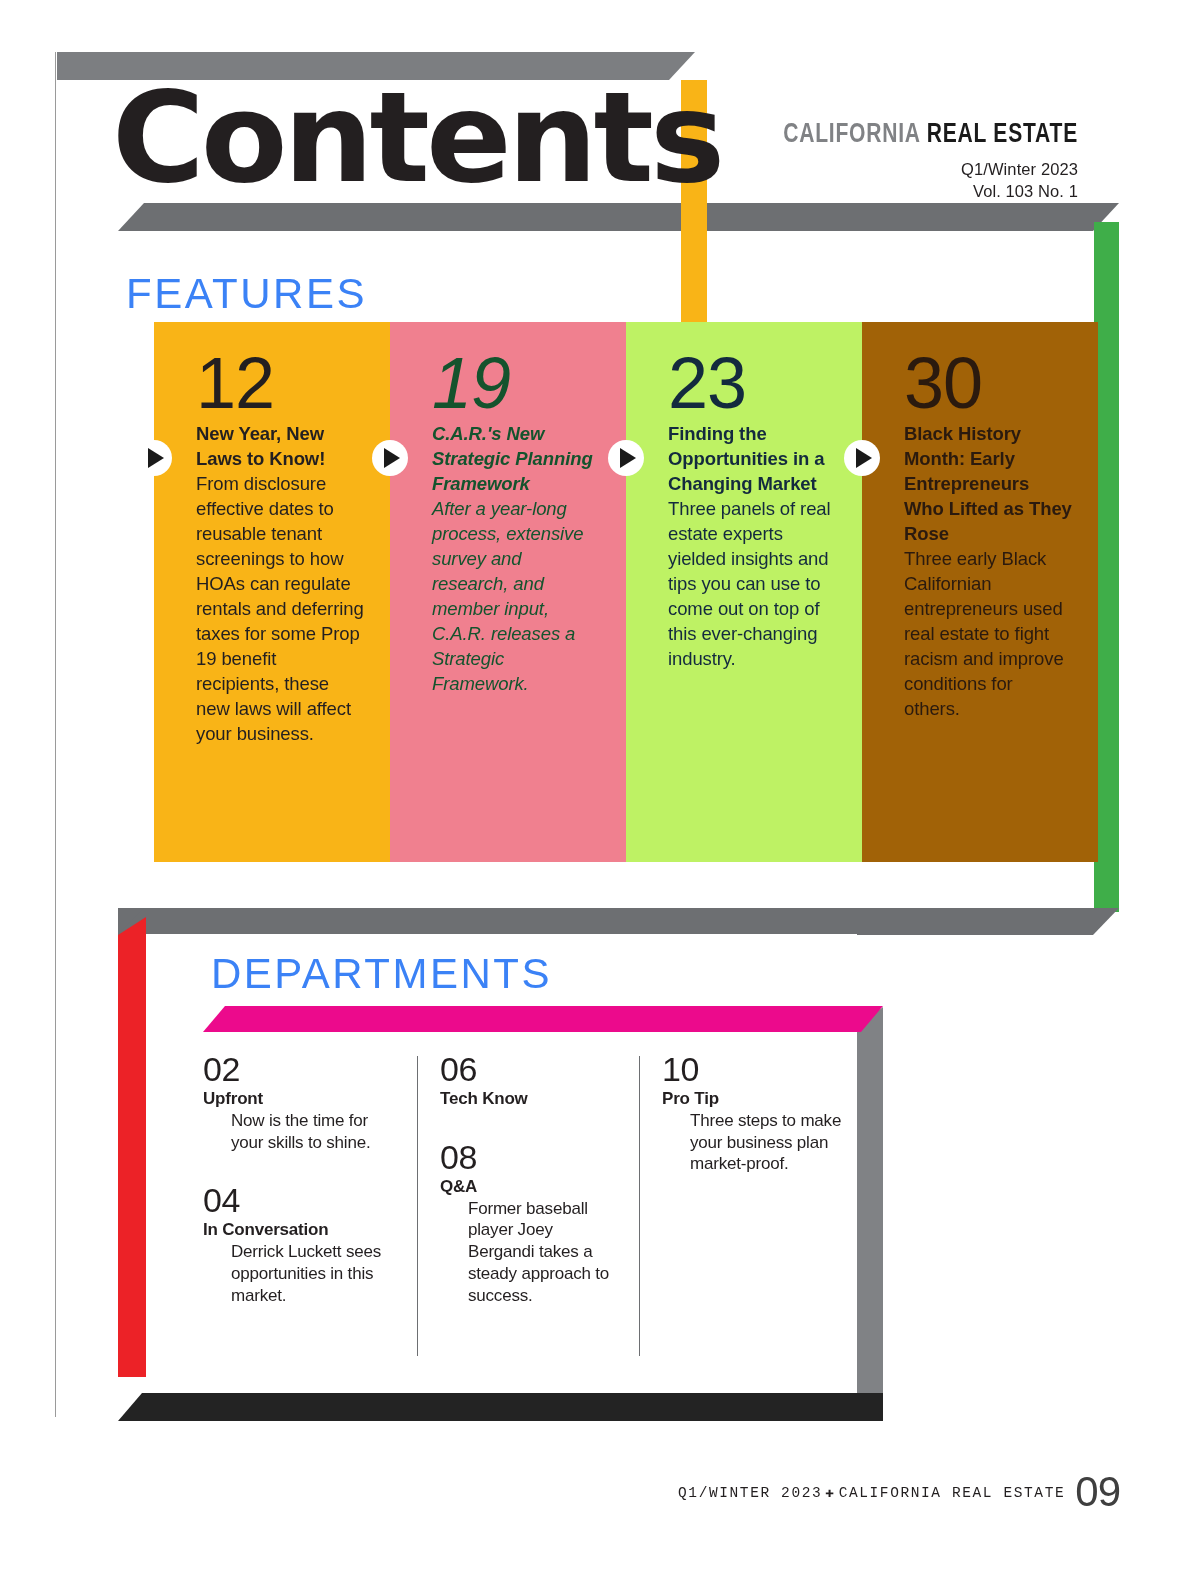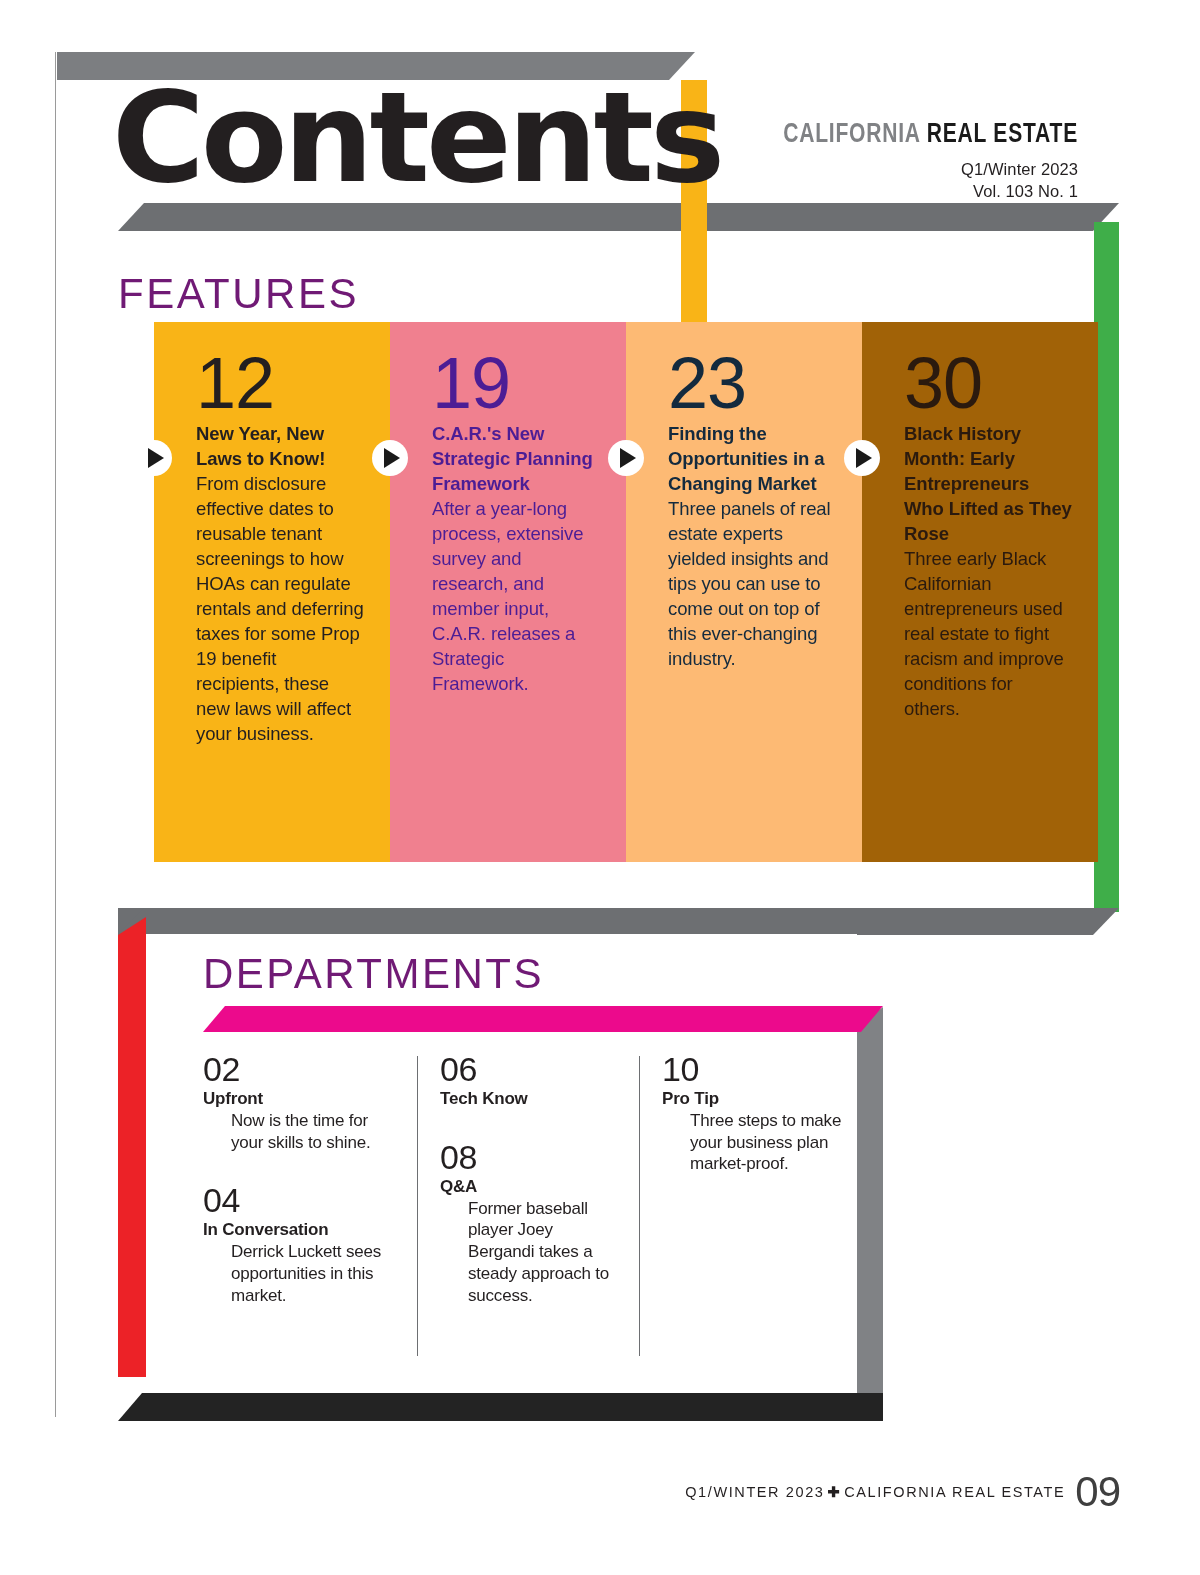--- a/index.html
+++ b/index.html
@@ -80,21 +80,22 @@
     color:#231f20;
     letter-spacing:.1px;
   }
 
   .section-head{
     position:absolute;
     font-family:"Liberation Sans", sans-serif;
     font-weight:300;
     font-size:42px;
     letter-spacing:2.5px;
-    color:#701a75;
+    color:#3b82f6;
+    margin-left:8px;
   }
   #features-head{ left:118px; top:270px; }
   #departments-head{ left:203px; top:950px; }
 
   
   .features{
     position:absolute; left:118px; top:322px;
     width:945px; height:540px;
     display:flex;
     margin-left:36px;
@@ -209,20 +210,21 @@
   .footer{
     position:absolute; right:80px; bottom:62px;
     display:flex; align-items:center; justify-content:flex-end;
     gap:10px;
   }
   .footer-text{
     font-size:14.5px;
     letter-spacing:1.6px;
     color:#231f20;
     white-space:nowrap;
+    font-family:Liberation Mono, monospace;
   }
   .footer-plus{ font-weight:bold; padding:0 3px; }
   .footer-page{
     font-family:"Liberation Sans", sans-serif;
     font-weight:300;
     font-size:42px;
     letter-spacing:-1px;
     color:#3f3f3f;
     line-height:1;
   }
@@ -256,30 +258,30 @@
 
     <div class="fcol" style="background: rgb(249, 180, 23); color: rgb(35, 31, 32);">
       <div class="marker">
           <span class="tri"></span>
         </div>
       <div class="num">12</div>
       <div class="ftitle">New Year, New Laws to Know!</div>
       <div class="fdesc">From disclosure effective dates to reusable tenant screenings to how HOAs can regulate rentals and deferring taxes for some Prop 19 benefit recipients, these new laws will affect your business.</div>
     </div>
 
-    <div class="fcol" style="background: rgb(240, 128, 143); color: #4c1d95;">
+    <div class="fcol" style="background: rgb(240, 128, 143); color: #14532d; font-style: italic;">
       <div class="marker">
           <span class="tri"></span>
         </div>
       <div class="num">19</div>
       <div class="ftitle">C.A.R.'s New Strategic Planning Framework</div>
       <div class="fdesc">After a year-long process, extensive survey and research, and member input, C.A.R. releases a Strategic Framework.</div>
     </div>
 
-    <div class="fcol" style="background: #fdba74; color: rgb(19, 42, 62);">
+    <div class="fcol" style="background: #bef264; color: rgb(19, 42, 62);">
       <div class="marker">
           <span class="tri"></span>
         </div>
       <div class="num">23</div>
       <div class="ftitle">Finding the Opportunities in a Changing Market</div>
       <div class="fdesc">Three panels of real estate experts yielded insights and tips you can use to come out on top of this ever-changing industry.</div>
     </div>
 
     <div class="fcol" style="background: #a16207; color: rgb(43, 26, 14);">
       <div class="marker">

